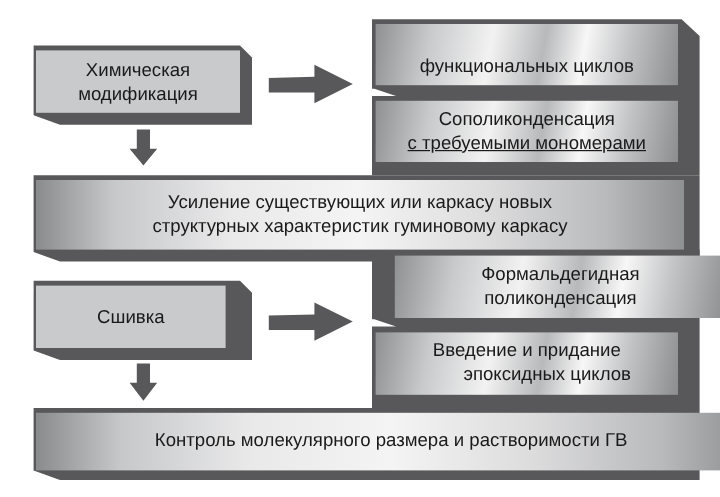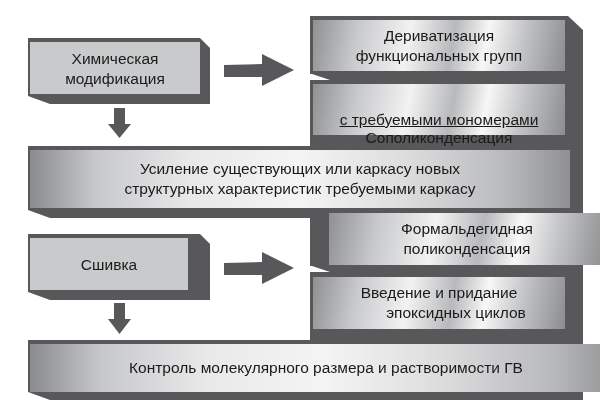--- a/index.html
+++ b/index.html
@@ -47,32 +47,31 @@
 <div class="abs flat" style="left:30px; top:42px; width:170px; height:52px;">
   <div class="txt" style="top:27px;">модификация</div>
   <div class="txt" style="top:7px;">Химическая</div>
 </div>
 
 <div class="abs flat" style="left:30px; top:238px; width:158px; height:52px;">
   <div class="txt" style="top:17px;">Сшивка</div>
 </div>
 
 <div class="abs metal" style="left:313px; top:20px; width:252px; height:51px;">
-  <div class="txt" style="top:6px;">Дериватизация</div>
-  <div class="txt" style="top:26px;">функциональных групп</div>
+  <div class="txt" style="top:26px;">функциональных циклов</div>
 </div>
 
 <div class="abs metal" style="left:313px; top:84px; width:252px; height:51px;">
-  <div class="txt" style="top:6px;margin-top:38px;">Сополиконденсация</div>
+  <div class="txt" style="top:6px;">Сополиконденсация</div>
   <div class="txt" style="top:26px;text-decoration:underline;">с требуемыми мономерами</div>
 </div>
 
 <div class="abs metal-wide" style="left:30px; top:150px; width:540px; height:58px;">
   <div class="txt" style="top:9px;">Усиление существующих или каркасу новых</div>
-  <div class="txt" style="top:29px;">структурных характеристик требуемыми каркасу</div>
+  <div class="txt" style="top:29px;">структурных характеристик гуминовому каркасу</div>
 </div>
 
 <div class="abs metal" style="left:329px; top:213px; width:276px; height:52px;">
   <div class="txt" style="top:6px;">Формальдегидная</div>
   <div class="txt" style="top:26px;">поликонденсация</div>
 </div>
 
 <div class="abs metal" style="left:313px; top:277px; width:252px; height:52px;">
   <div class="txt" style="top:6px;">Введение и придание</div>
   <div class="txt" style="top:26px;padding-left:34px;">эпоксидных циклов</div>

